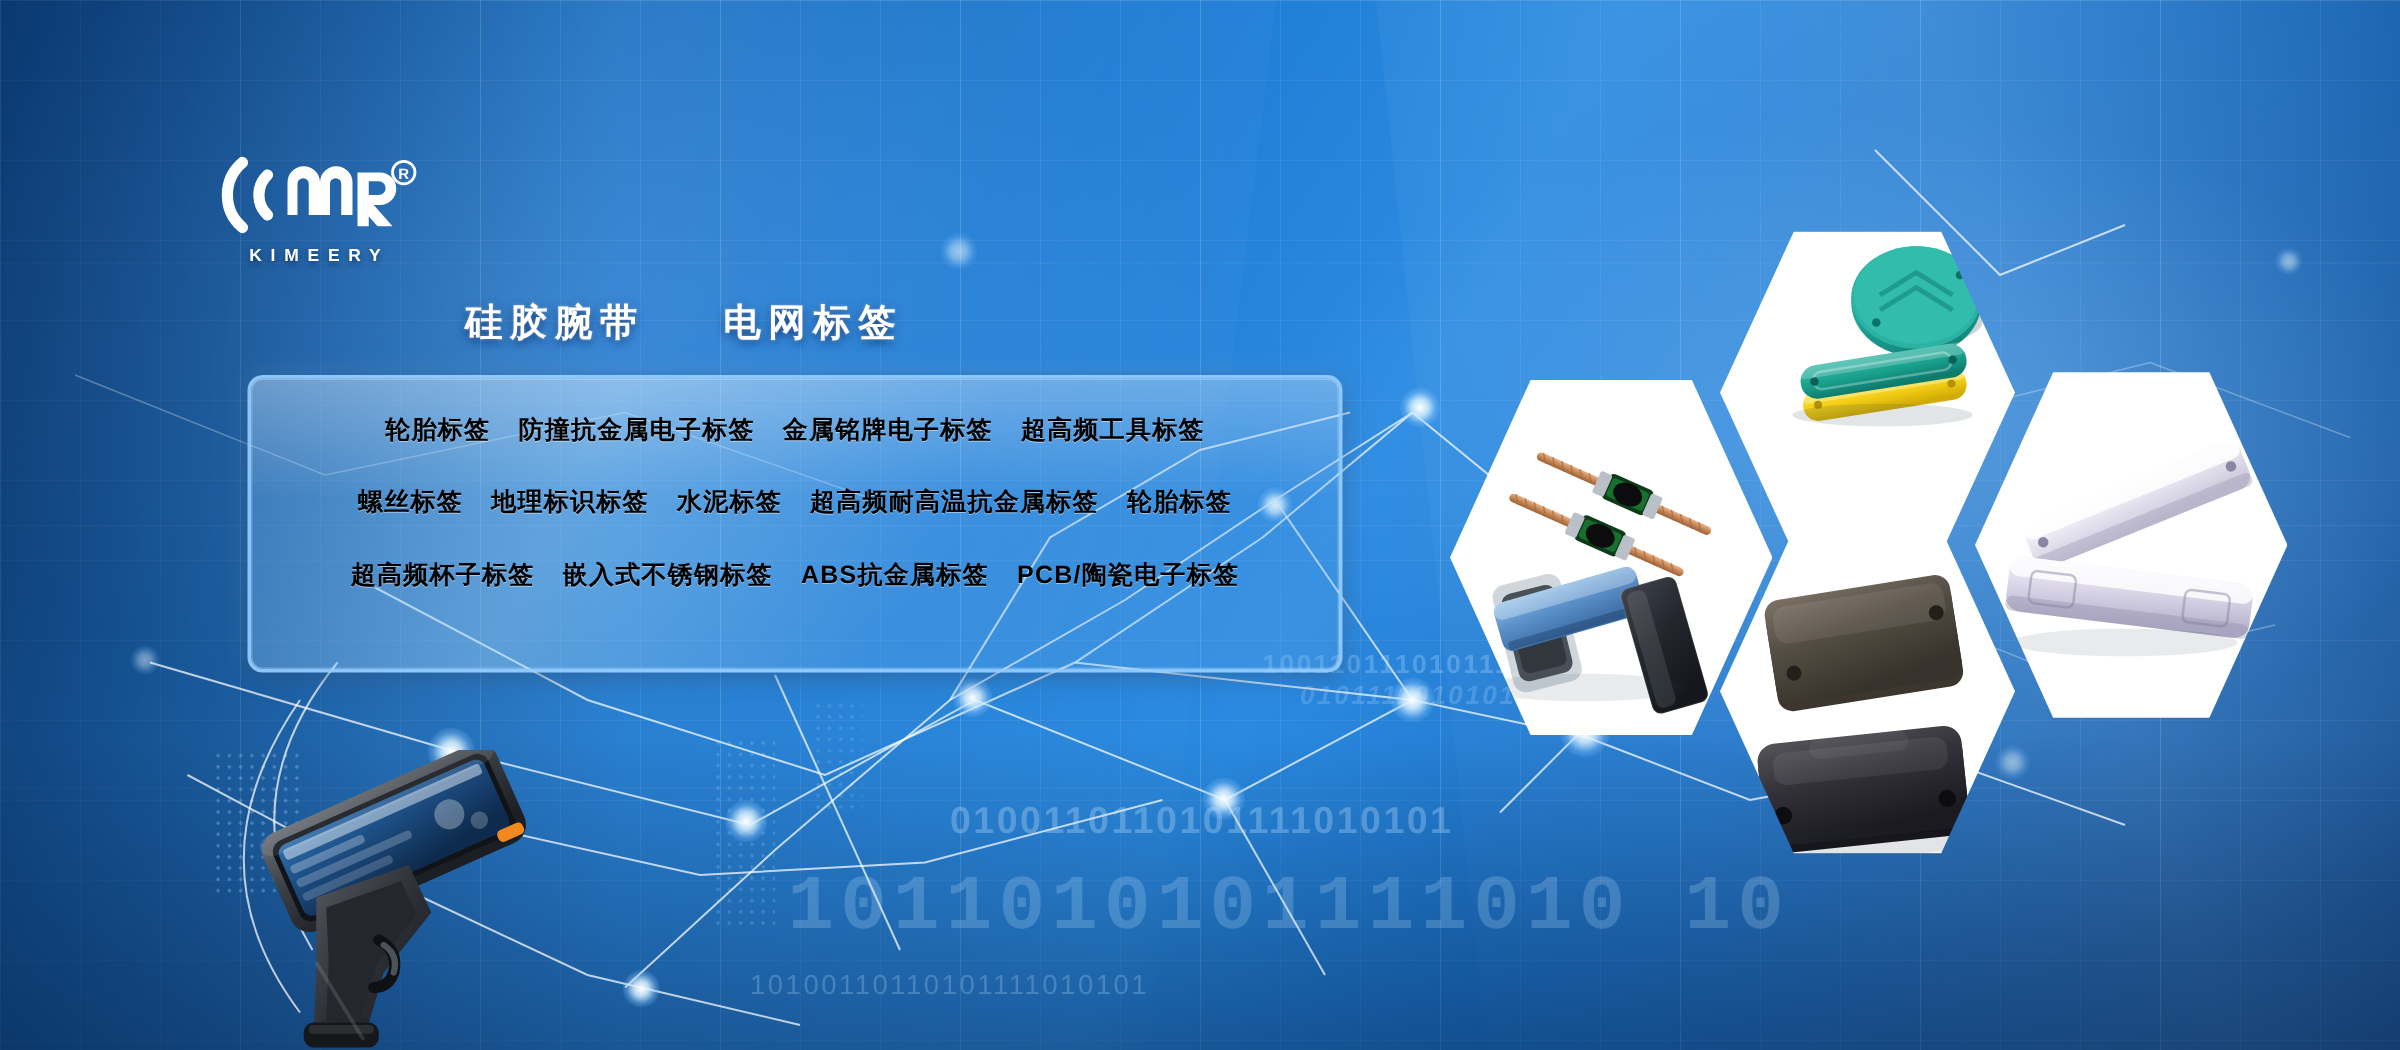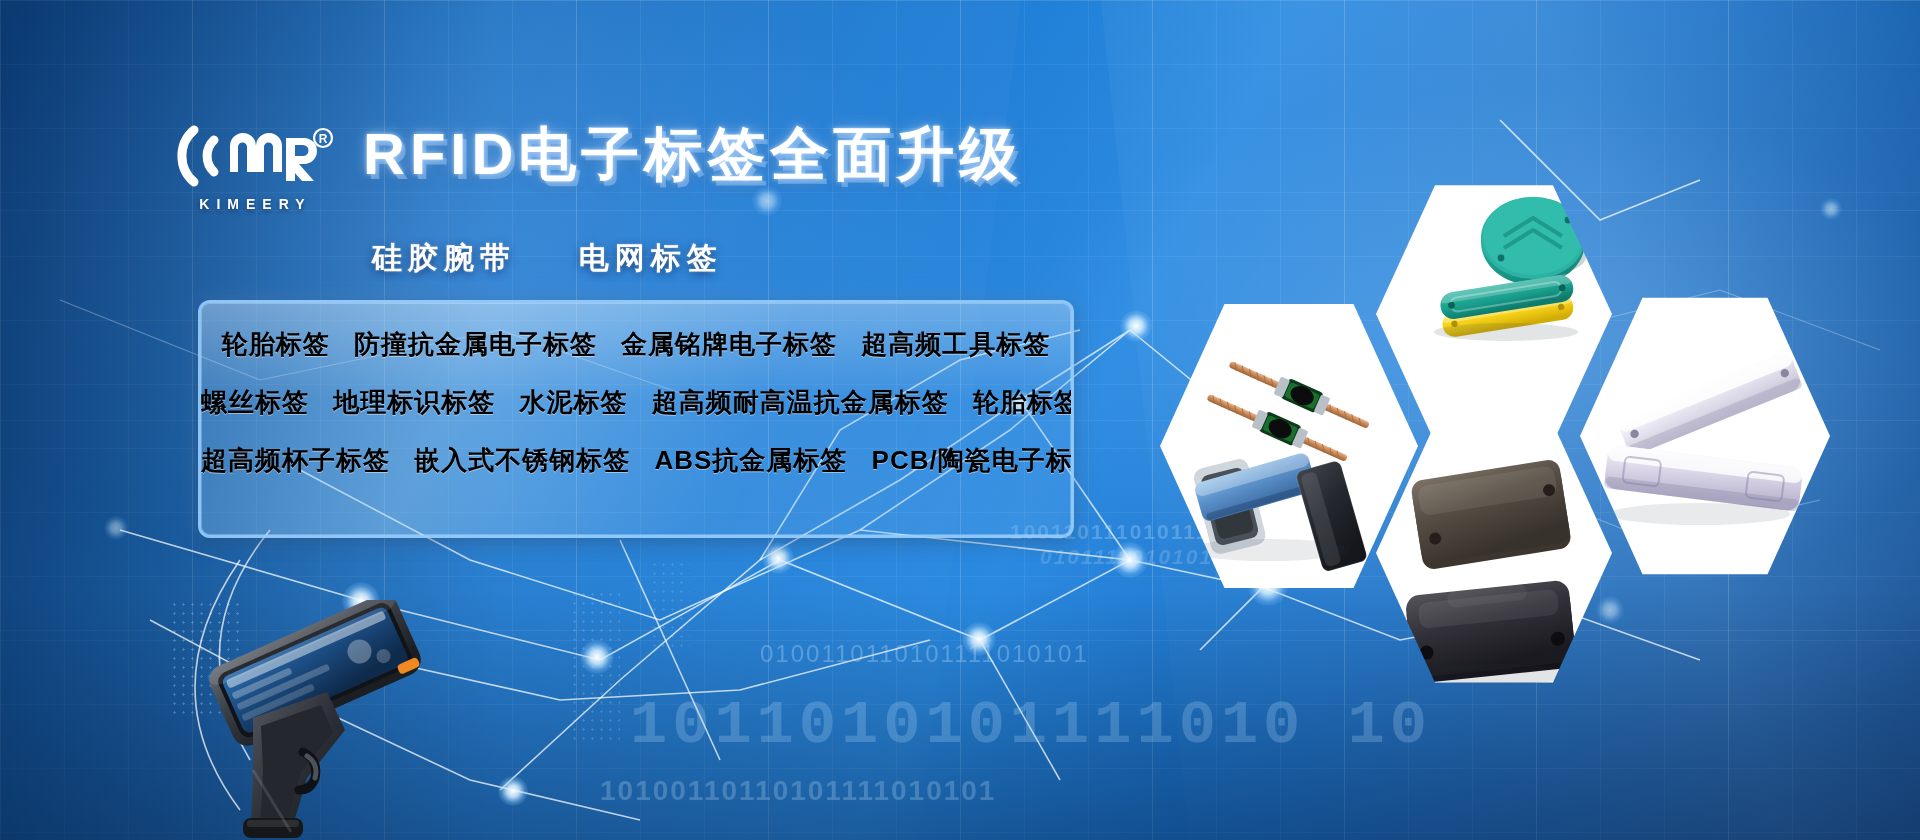--- a/index.html
+++ b/index.html
@@ -69,23 +69,23 @@
     position:absolute; color:rgba(215,236,255,0.30);
     font-family:"Liberation Sans","DejaVu Sans",sans-serif;
     letter-spacing:2px; white-space:nowrap; pointer-events:none;
     user-select:none;
   }
   .bin-big{
     left:630px; top:690px; font-size:62px; font-weight:700; letter-spacing:5px;
     color:rgba(200,230,255,0.22);
     font-family:Liberation Mono, monospace;
   }
-  .bin-1{ left:760px; top:640px; font-size:24px; font-weight:400; color:rgba(205,233,255,0.30);}
+  .bin-1{ left:760px; top:640px; font-size:30px; font-weight:700; color:rgba(205,233,255,0.30);}
   .bin-2{ left:770px; top:665px; font-size:26px; font-weight:700; color:rgba(205,233,255,0.22);}
-  .bin-3{ left:600px; top:775px; font-size:28px; font-weight:700; color:rgba(205,233,255,0.24);}
+  .bin-3{ left:600px; top:775px; font-size:22px; font-weight:400; color:rgba(205,233,255,0.24);}
   .bin-4{ left:1010px; top:520px; font-size:21px; font-weight:700; color:rgba(210,235,255,0.26);}
   .bin-5{ left:1040px; top:545px; font-size:21px; font-weight:700; color:rgba(210,235,255,0.20);font-style:italic;}
 
   
   .dots{
     position:absolute; pointer-events:none; opacity:.5;
     background-image:radial-gradient(rgba(180,225,255,.55) 1.2px, transparent 1.3px);
     background-size:9px 9px;
   }
 
@@ -129,21 +129,21 @@
     padding:12px 0 0 0;
     overflow:hidden;
   }
   #panel:before{
     content:""; position:absolute; left:0; right:0; top:0; height:42%;
     background:linear-gradient(180deg, rgba(255,255,255,0.25), rgba(255,255,255,0.0));
     pointer-events:none;
   }
   .panel-row{
     position:relative; height:58px; line-height:58px;
-    color:#000000; font-size:26px; font-weight:700; letter-spacing:1px;
+    color:#000000; font-size:20px; font-weight:700; letter-spacing:1px;
     white-space:nowrap; text-align:center;
     text-shadow:0 1px 0 rgba(255,255,255,0.45);
   }
   .panel-row .sp{ display:inline-block; width:16px; }
 
   
   #hexes{ position:absolute; left:1160px; top:180px; width:740px; height:470px; }
   .hex{
     position:absolute;
     background:#ffffff;
@@ -241,21 +241,20 @@
         <path d="M118,18 L136,18 A13,13 0 0 1 136,44 L131,44 L146,61 L134,61 L118,43 L118,36 L135,36 A5.5,5.5 0 0 0 135,25 L127,25 L127,61 L118,61 Z"></path>
       </g>
       <g>
         <circle cx="155" cy="18" r="9" fill="none" stroke="#ffffff" stroke-width="2.2"></circle>
         <text x="155" y="23" font-family="'Liberation Sans',sans-serif" font-size="12" font-weight="700" fill="#ffffff" text-anchor="middle">R</text>
       </g>
     </svg>
     <div class="logo-word">KIMEERY</div>
   </div>
 
-  <div id="headline">RFID电子标签全面升级</div>
 
   <div id="subtitle">
     <span>硅胶腕带</span>
     <span class="gap"></span>
     <span>电网标签</span>
   </div>
 
   <div id="panel">
     <div class="panel-row">
       <span>轮胎标签</span><span class="sp"></span>

